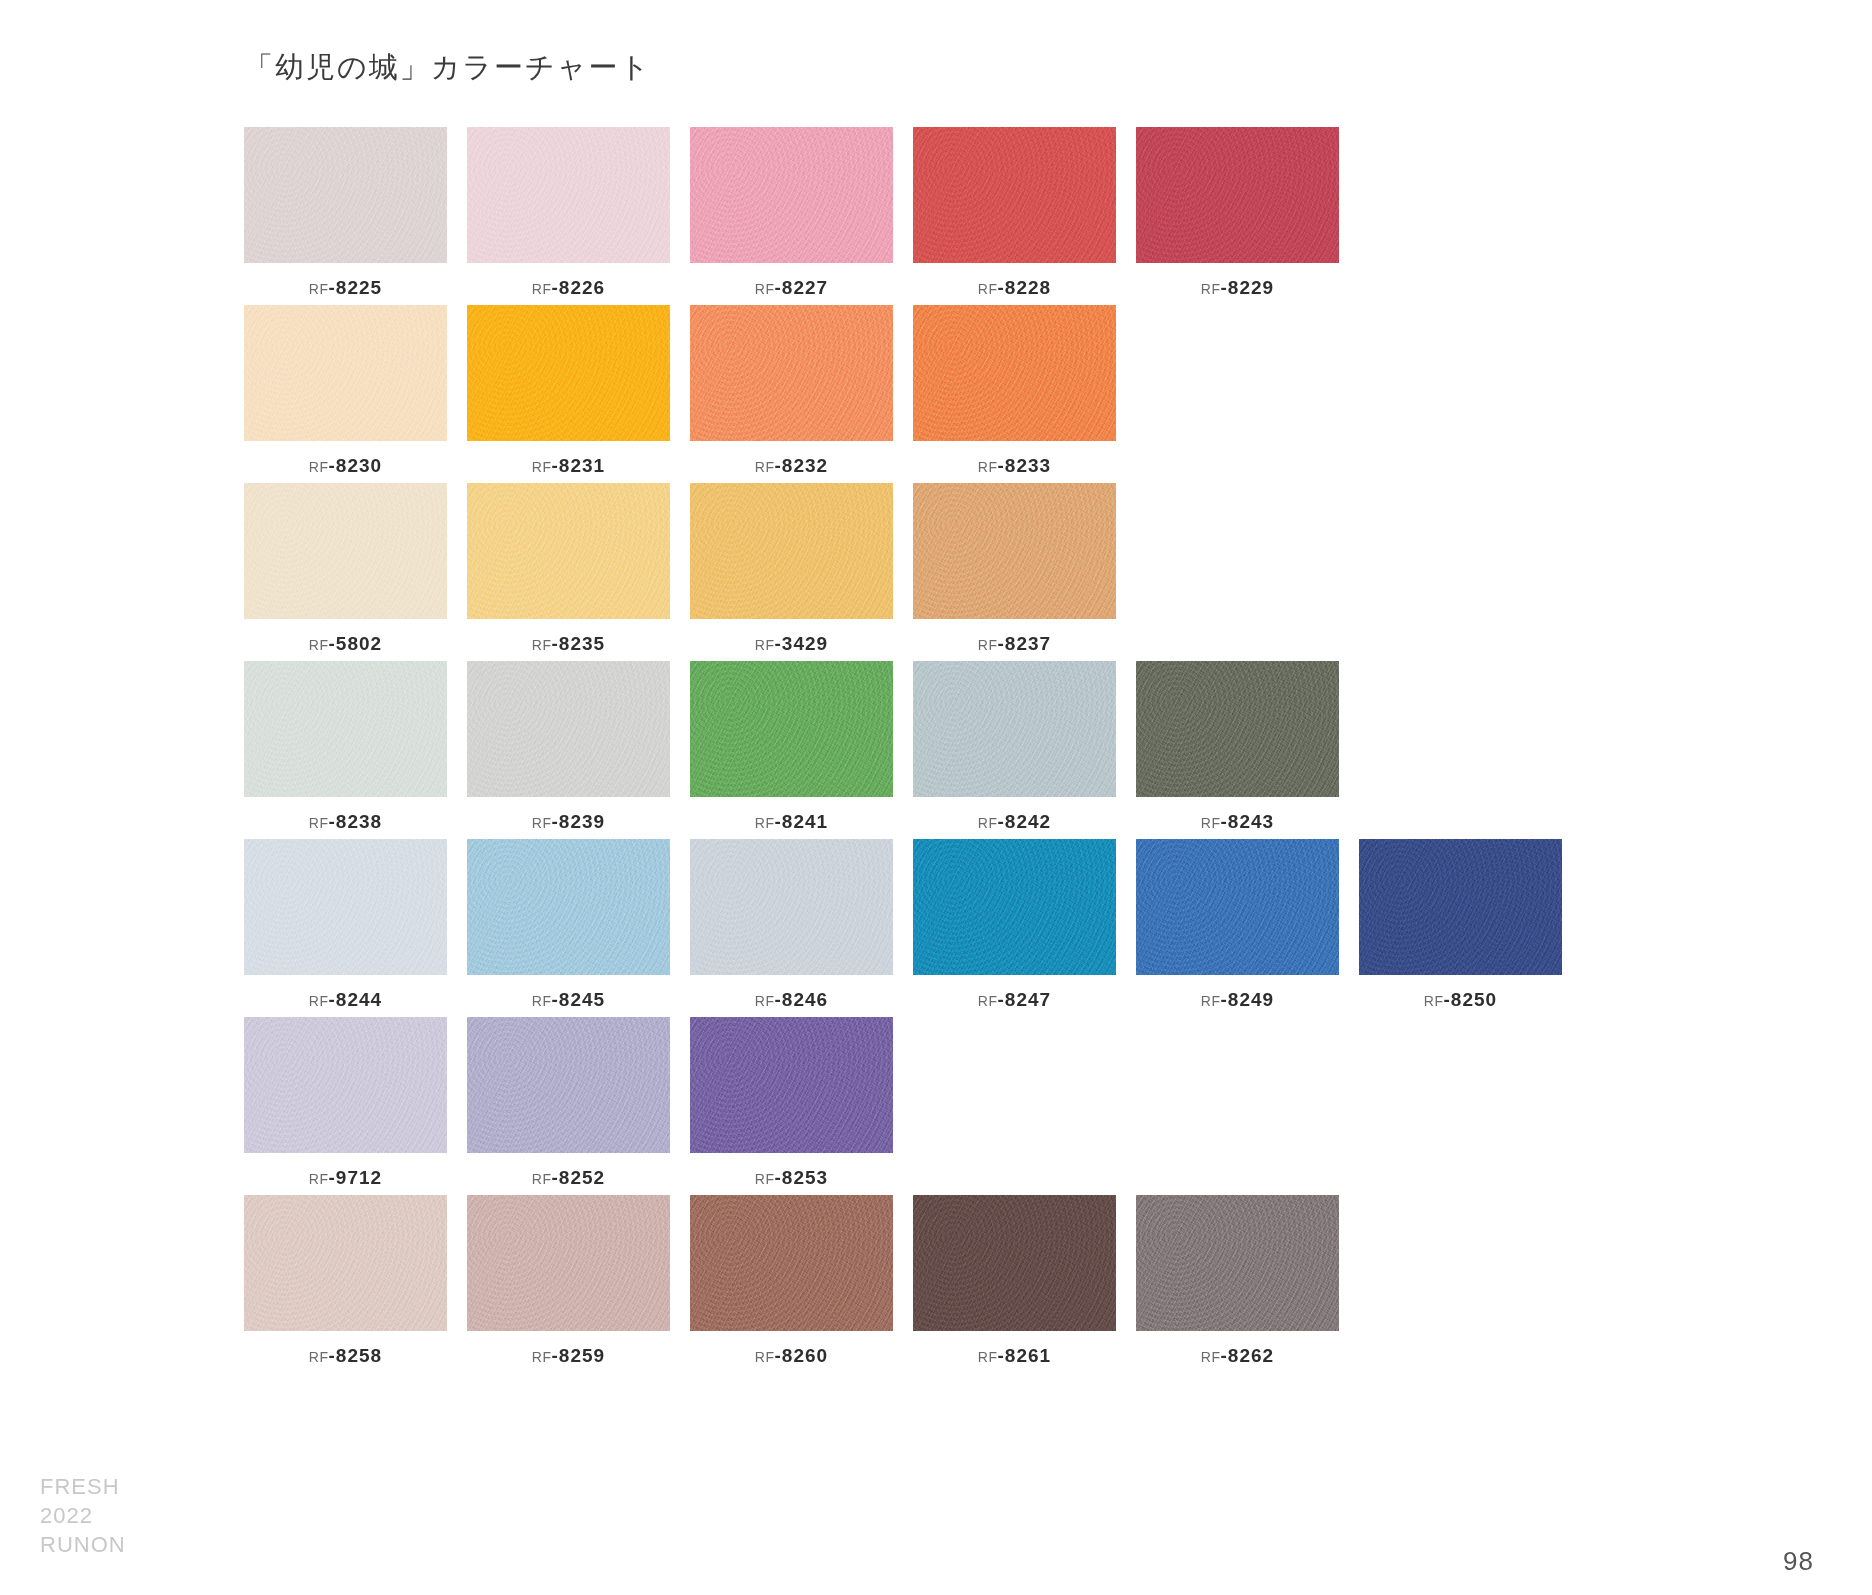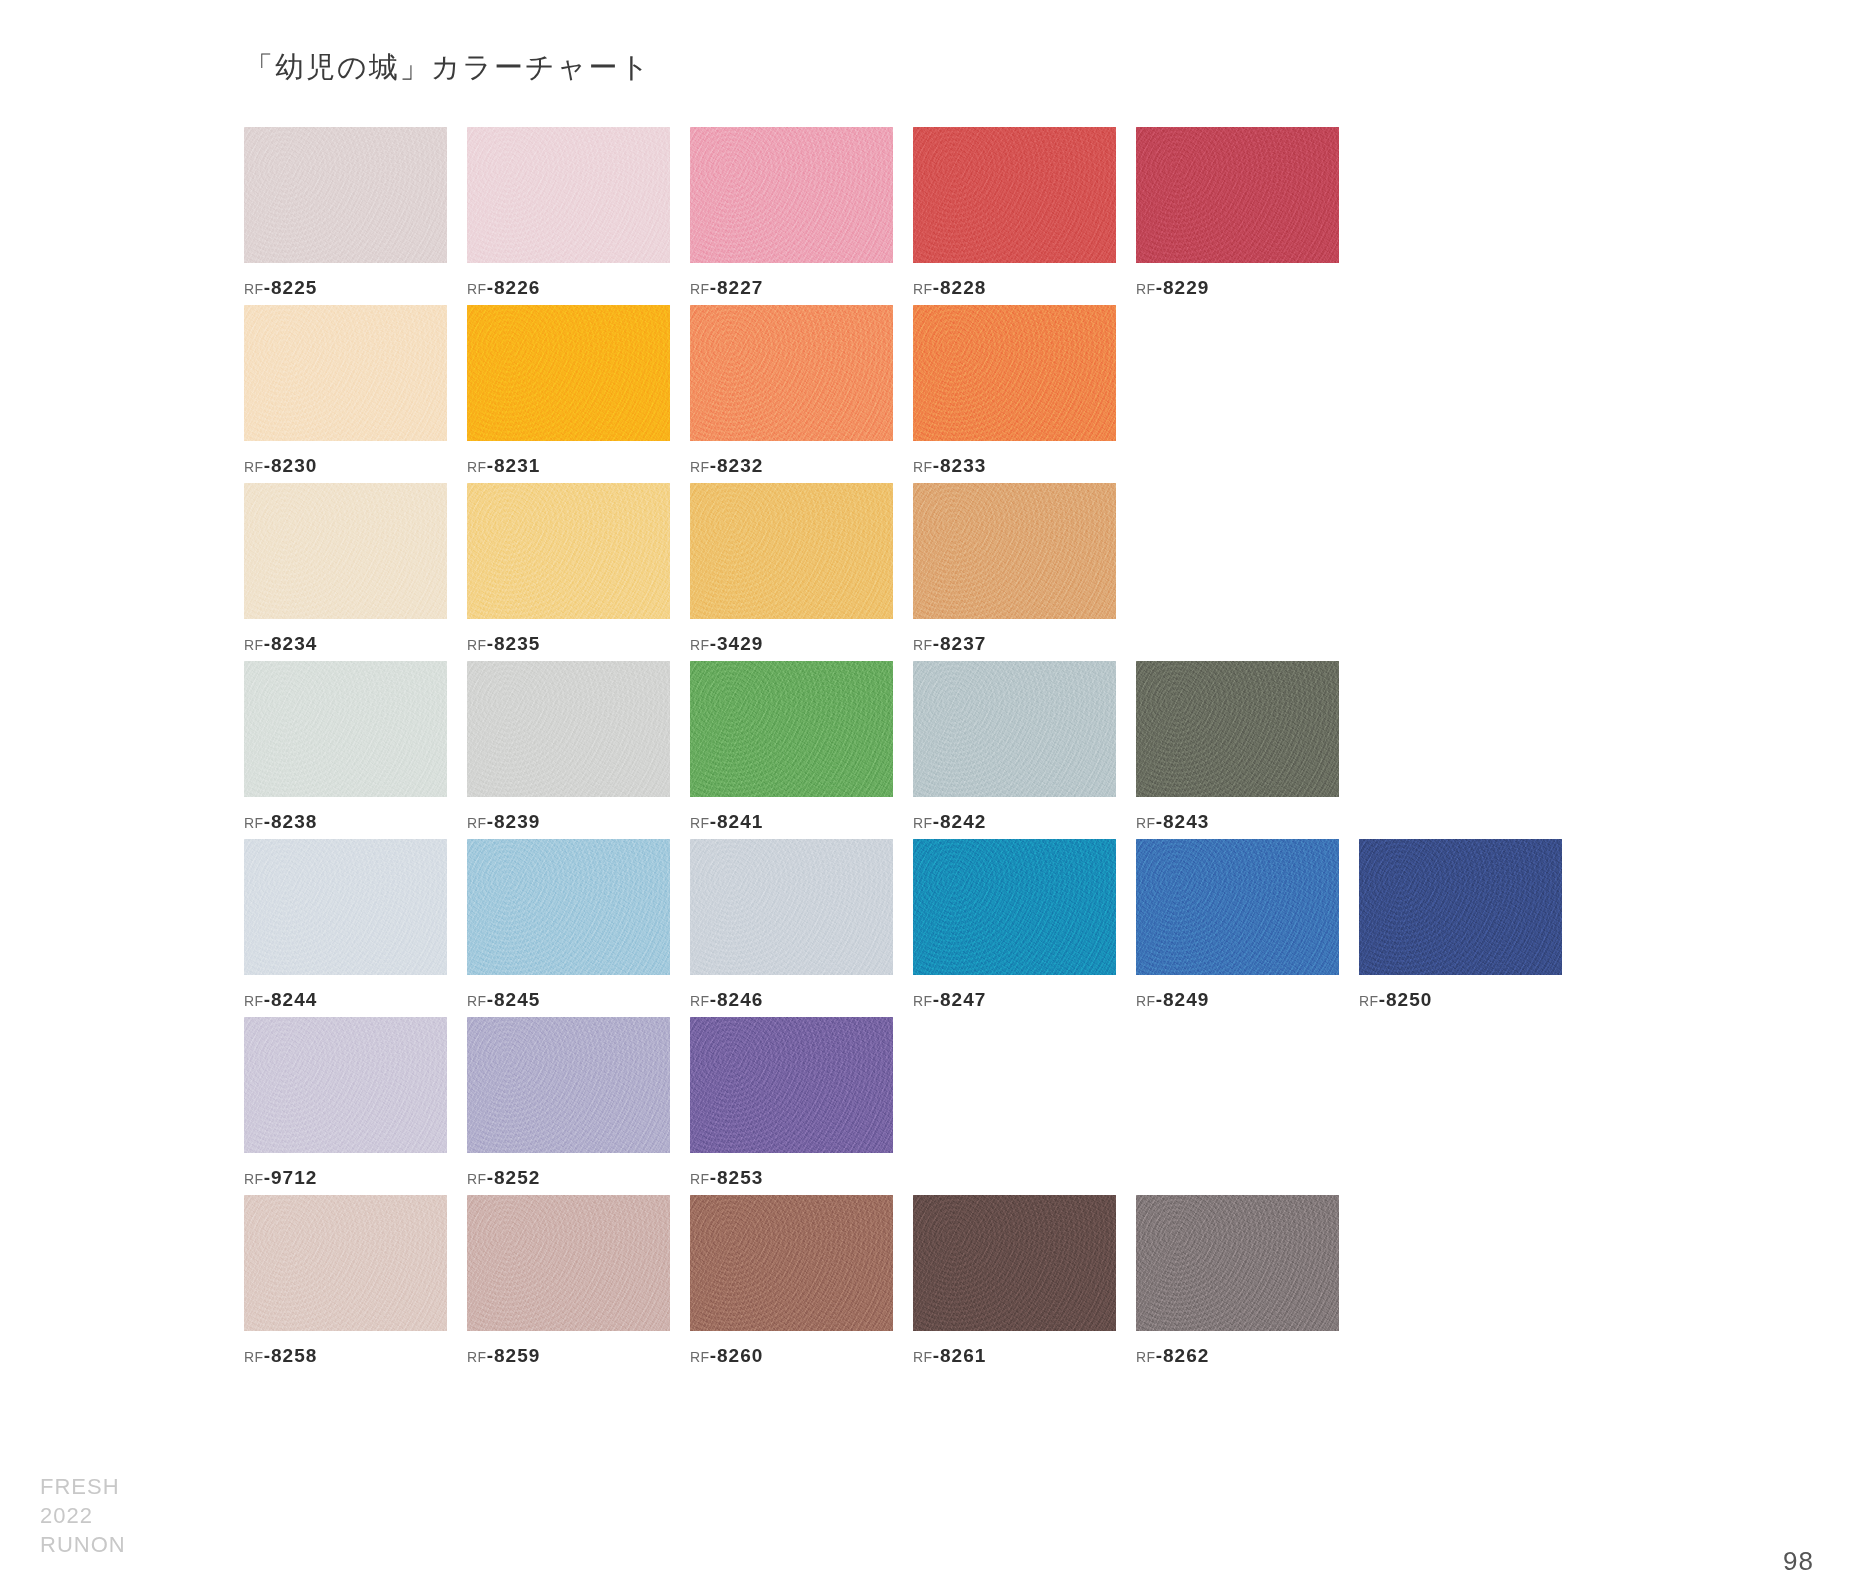--- a/index.html
+++ b/index.html
@@ -40,20 +40,21 @@
   .chart {
     position: absolute;
     left: 244px;
     top: 127px;
     width: 1600px;
   }
 
   .swatch-row {
     display: flex;
     margin-bottom: 6px;
+    text-align: center;
   }
 
   .swatch-cell {
     width: 203px;
     margin-right: 20px;
   }
 
   .swatch-chip {
     width: 203px;
     height: 136px;
@@ -215,21 +216,21 @@
           <div class="swatch-label"><span class="prefix">RF</span><span class="code">-8232</span></div>
         </div>
         <div class="swatch-cell">
           <div class="swatch-chip" style="background-color: rgb(240, 128, 71);"></div>
           <div class="swatch-label"><span class="prefix">RF</span><span class="code">-8233</span></div>
         </div>
       </div>
       <div class="swatch-row">
         <div class="swatch-cell">
           <div class="swatch-chip" style="background-color: rgb(240, 226, 203);"></div>
-          <div class="swatch-label"><span class="prefix">RF</span><span class="code">-8234</span></div>
+          <div class="swatch-label"><span class="prefix">RF</span><span class="code">-5802</span></div>
         </div>
         <div class="swatch-cell">
           <div class="swatch-chip" style="background-color: rgb(244, 210, 133);"></div>
           <div class="swatch-label"><span class="prefix">RF</span><span class="code">-8235</span></div>
         </div>
         <div class="swatch-cell">
           <div class="swatch-chip" style="background-color: rgb(238, 192, 105);"></div>
           <div class="swatch-label"><span class="prefix">RF</span><span class="code">-3429</span></div>
         </div>
         <div class="swatch-cell">

